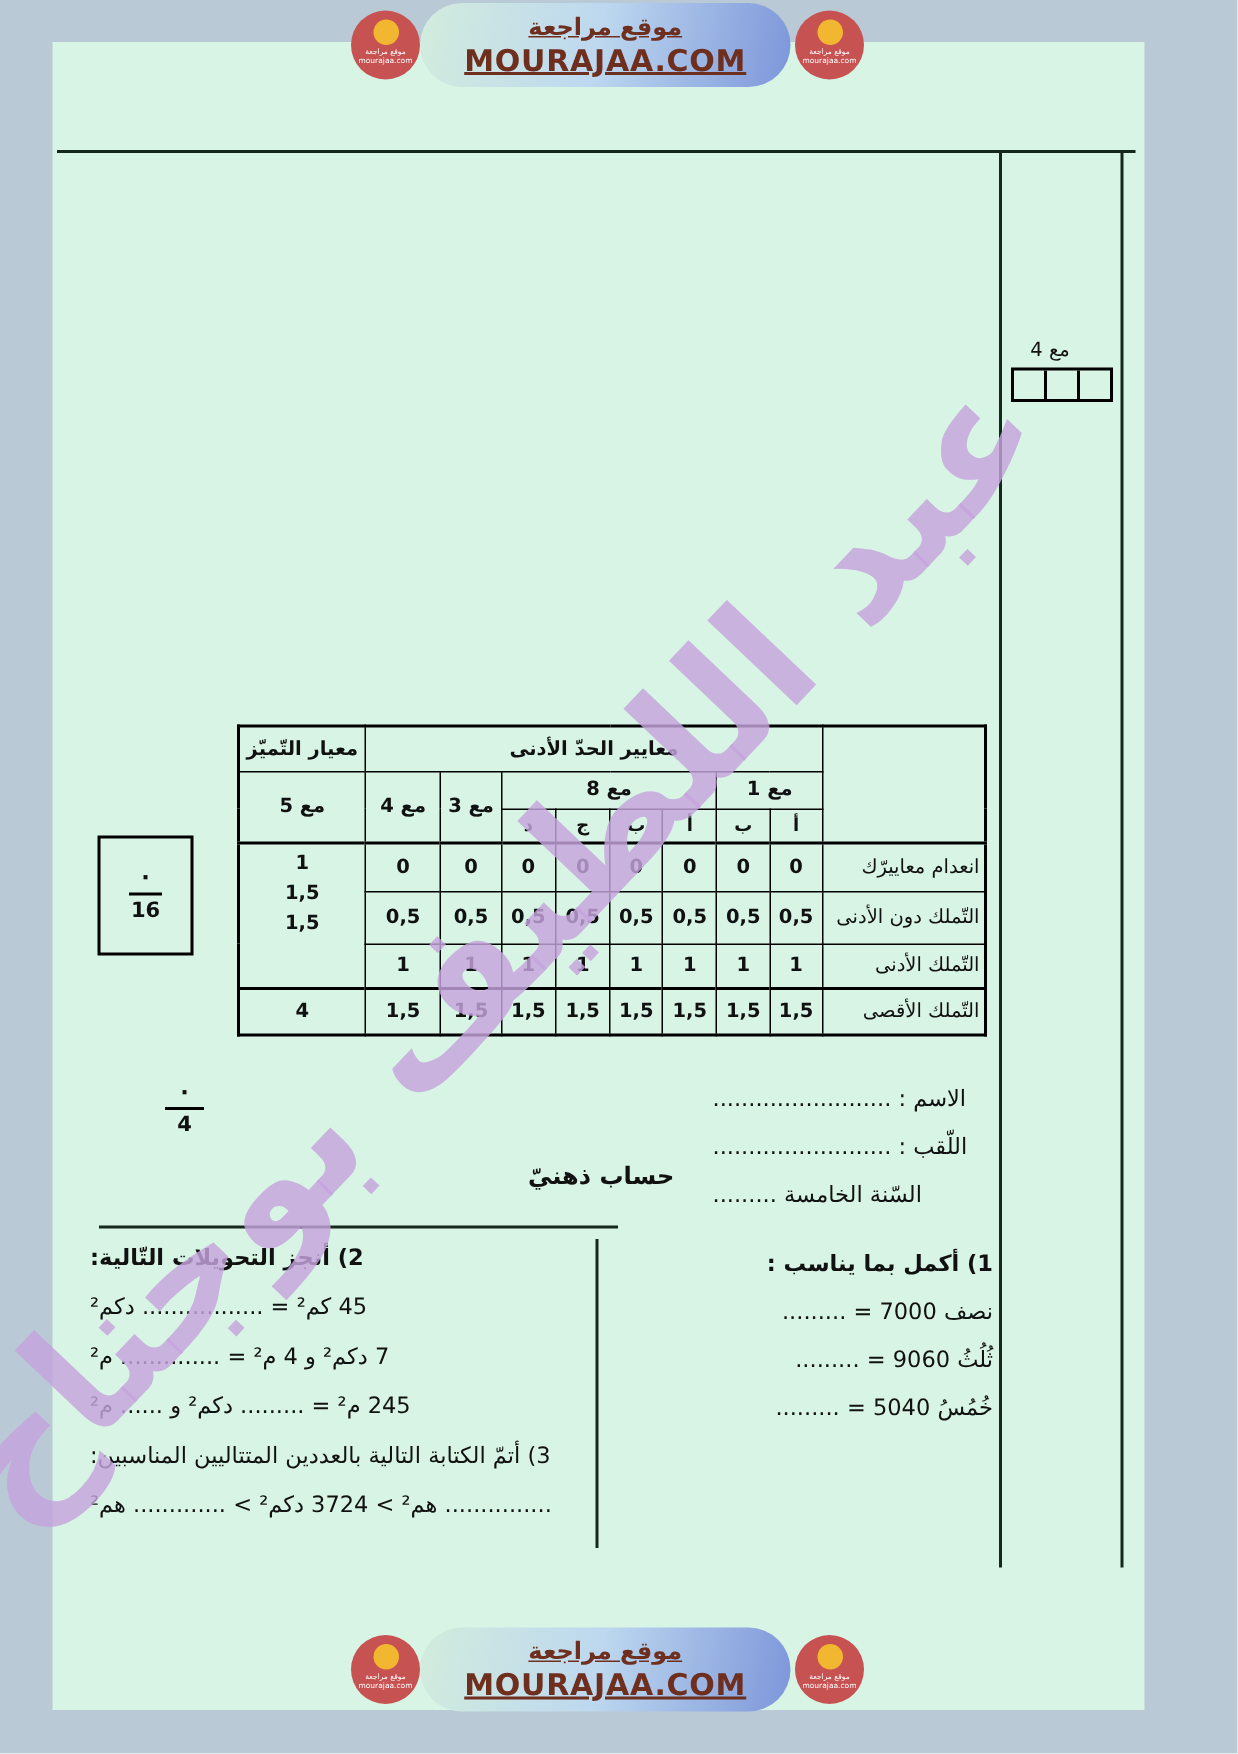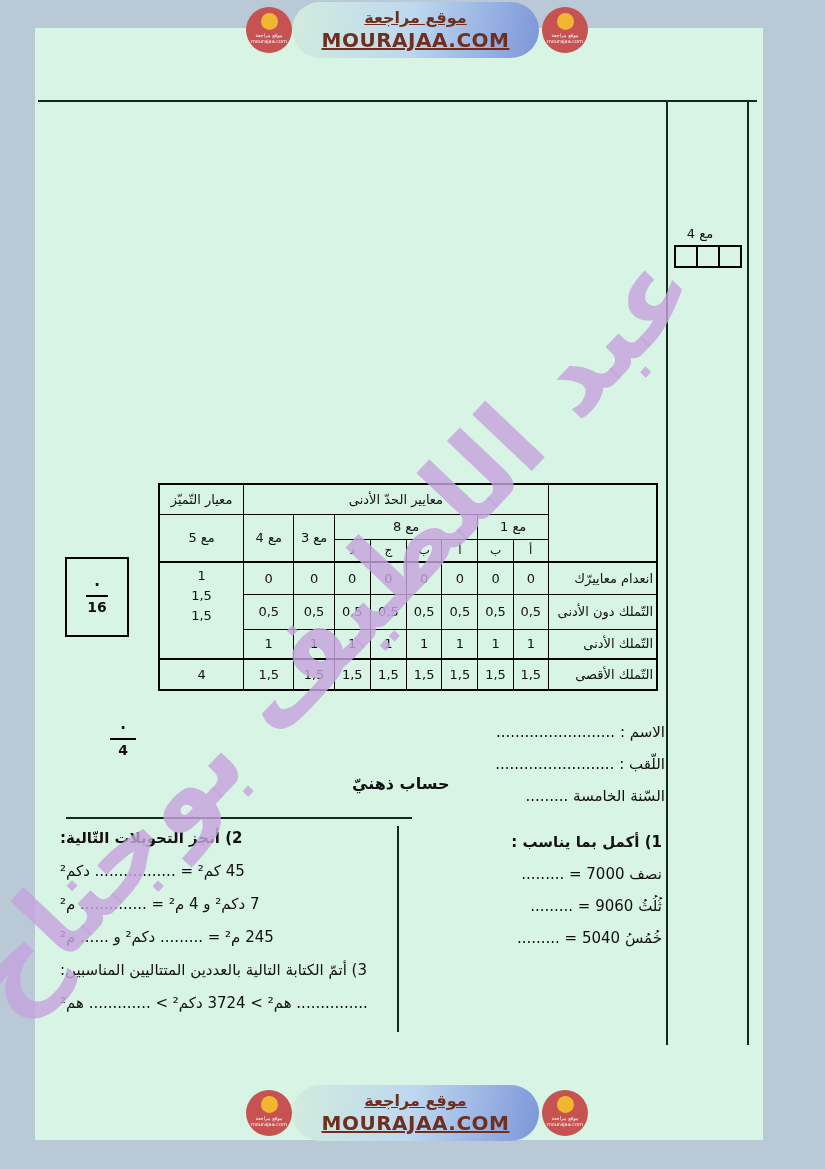--- a/index.html
+++ b/index.html
@@ -1,21 +1,21 @@
 <!DOCTYPE html>
 <html><head>
 <meta charset="utf-8">
 <style>
   html,body{margin:0;padding:0;}
   .canvas{position:relative;width:825px;height:1169px;background:#b9c9d5;overflow:hidden;
           font-family:"DejaVu Sans",sans-serif;color:#111;}
   .page{position:absolute;left:35px;top:28px;width:728px;height:1112px;background:#d8f4e4;}
 
   
-  .banner{position:absolute;left:12px;width:800px;height:62px;z-index:20;text-decoration:underline;}
+  .banner{position:absolute;left:0;width:800px;height:62px;z-index:20;text-decoration:underline;}
   .banner.top{top:0;}
   .banner.bottom{top:1083px;}
   .pill{position:absolute;left:280px;top:2px;width:247px;height:56px;border-radius:28px;
         background:linear-gradient(100deg,#d2ecdd 0%,#bdd8ef 48%,#7d96da 100%);
         display:flex;flex-direction:column;align-items:center;justify-content:center;}
   .pill .ar-title{font-size:16px;font-weight:bold;color:#6e2f1e;text-decoration:underline;direction:rtl;line-height:20px;}
   .pill .domain{font-size:20px;font-weight:bold;color:#6e2f1e;text-decoration:underline;letter-spacing:.5px;line-height:24px;}
   .logo{position:absolute;top:7px;width:46px;height:46px;border-radius:50%;background:#c75252;
         display:flex;flex-direction:column;align-items:center;overflow:hidden;}
   .logo.left{left:234px;}
@@ -47,27 +47,27 @@
   .frac-bar{width:22px;height:2px;background:#000;margin:3px 0;}
   .frac-den{font-size:14px;font-weight:bold;line-height:15px;}
   .score4{position:absolute;left:108px;top:722px;width:30px;
           display:flex;flex-direction:column;align-items:center;}
   .score4 .frac-bar{width:26px;}
 
   
   table.rubric{position:absolute;left:158px;top:483px;width:500px;border-collapse:collapse;
                direction:rtl;table-layout:fixed;border:2px solid #000;}
   table.rubric th,table.rubric td{border:1px solid #000;text-align:center;vertical-align:middle;
-               padding:0;font-size:13px;font-weight:normal;overflow:hidden;}
+               padding:0;font-size:13px;font-weight:bold;overflow:hidden;}
   table.rubric .hb{border-bottom-width:2px;}
   table.rubric tr.lastrow td{border-top-width:2px;}
   table.rubric td.rowlabel{font-weight:normal;text-align:right;padding-right:3px;font-size:13px;line-height:15px;}
   table.rubric td.merged{vertical-align:top;line-height:20px;padding-top:3px;}
   table.rubric th.subletter{font-size:12px;}
-  .student{position:absolute;right:160px;top:716px;width:190px;direction:rtl;text-align:right;
+  .student{position:absolute;right:160px;top:716px;width:190px;direction:rtl;text-align:left;
            font-size:15px;line-height:32px;white-space:nowrap;}
   .mental-title{position:absolute;left:352px;top:774px;font-size:16px;font-weight:bold;direction:rtl;}
   .ex-right{position:absolute;right:163px;top:826px;width:272px;direction:rtl;
             font-size:15px;line-height:32px;white-space:nowrap;}
   .ex-left{position:absolute;right:435px;top:822px;width:330px;direction:rtl;text-align:left;
            font-size:15px;line-height:33px;white-space:nowrap;}
 </style>
 </head>
 <body>
 

